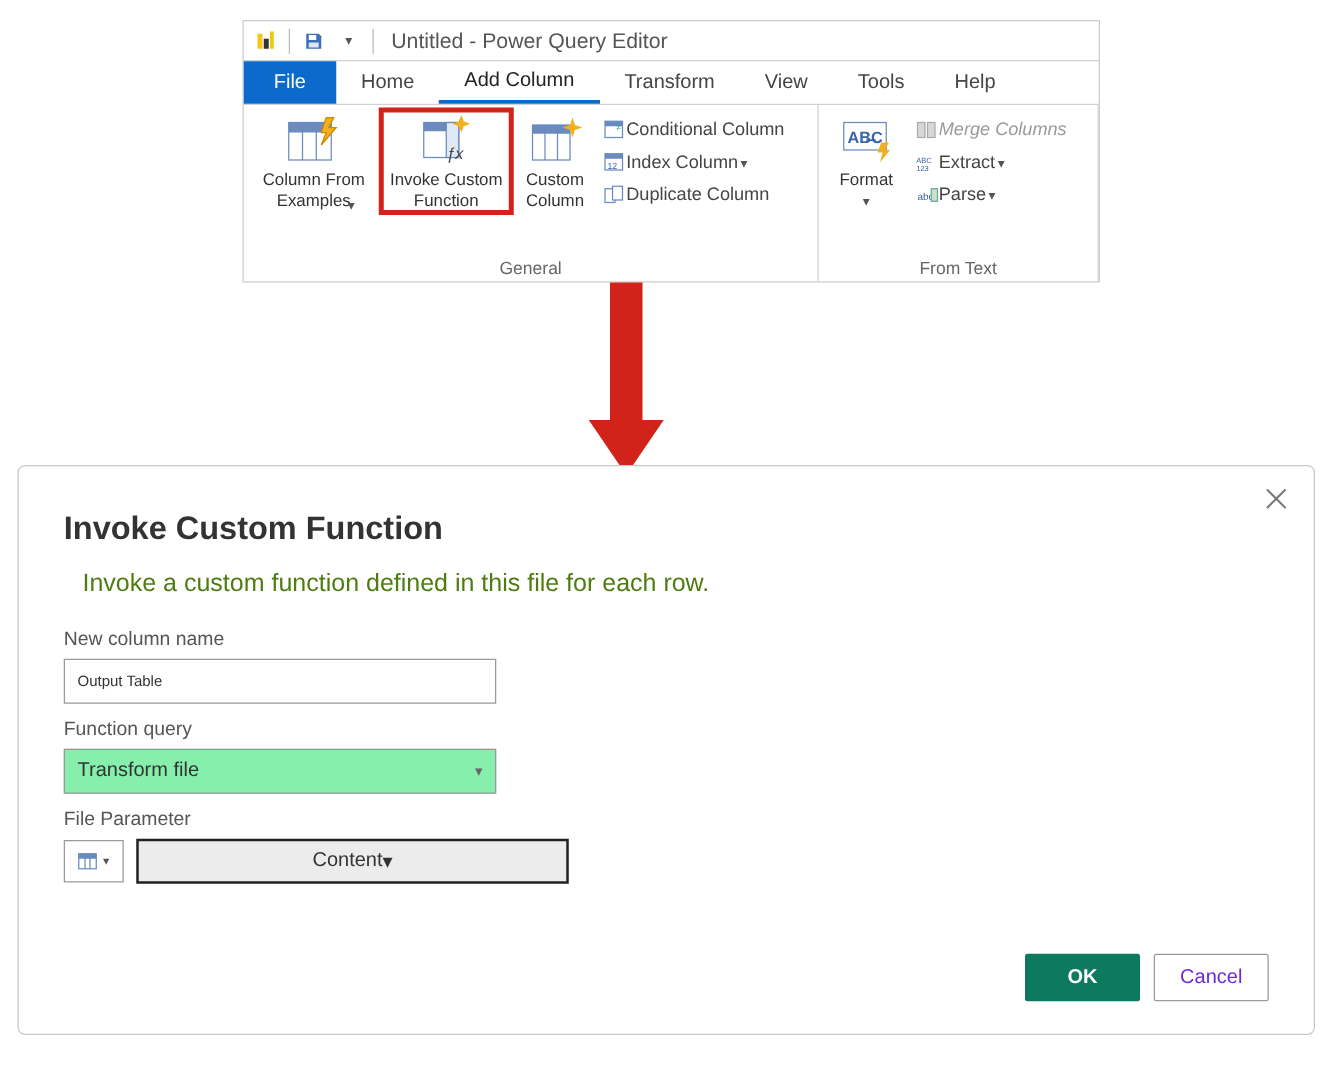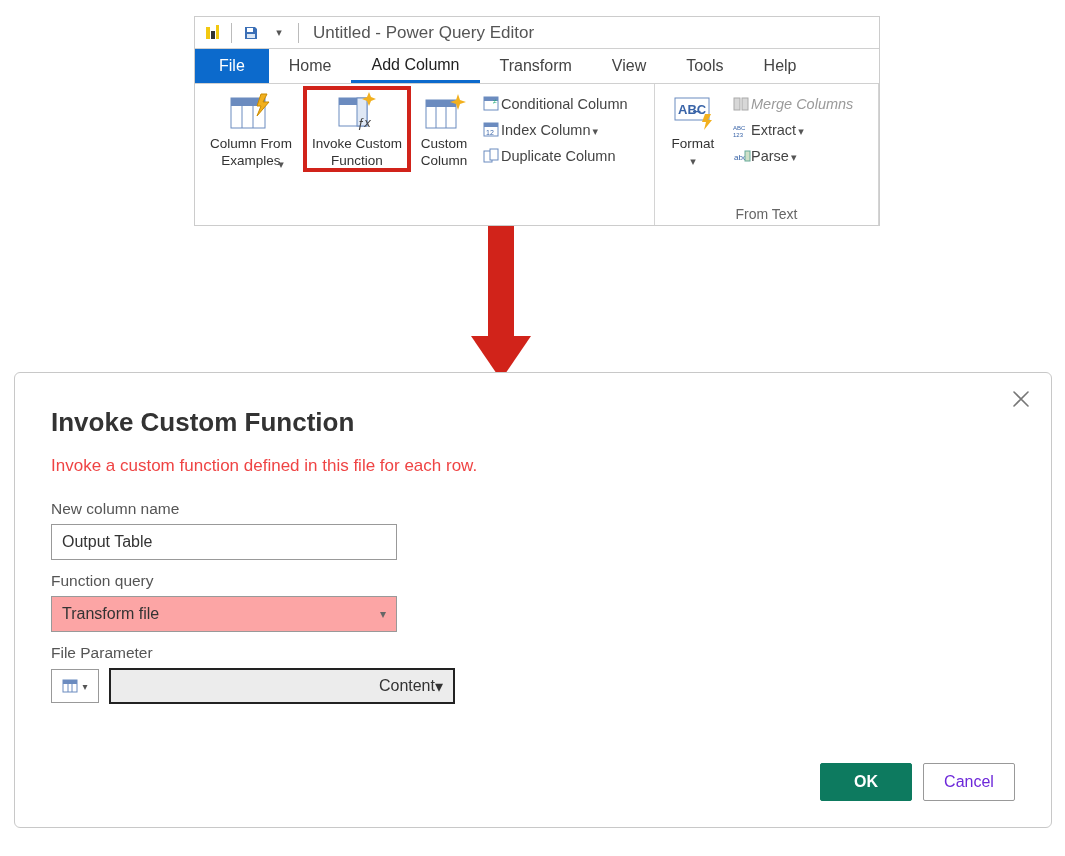--- a/index.html
+++ b/index.html
@@ -82,42 +82,42 @@
     position: absolute; left: 14px; top: 372px; width: 1038px; height: 456px;
     border: 1px solid #c8c8c8; border-radius: 6px; background: #fff;
     padding: 30px 36px 24px 36px;
     box-shadow: 0 0 0 rgba(0,0,0,0);
   }
   .dlg-close {
     position: absolute; right: 18px; top: 14px; width: 24px; height: 24px;
     color: #666; cursor: pointer;
   }
   .dlg-title { font-size: 26px; font-weight: 600; color: #333; margin: 4px 0 18px; }
-  .dlg-desc  { font-size: 17px; color: #ef4444; margin-bottom: 24px; }
+  .dlg-desc  { font-size: 20px; color: #4d7c0f; margin-bottom: 24px; margin-left: 15px; }
   .fld-label { font-size: 15.5px; color: #555; margin: 12px 0 6px; }
 
   .text-input {
     width: 346px; height: 36px; border: 1px solid #999; padding: 0 10px;
-    font-size: 16px; color: #333; background: #fff;
+    font-size: 12px; color: #333; background: #fff;
   }
   .select {
-    width: 346px; height: 36px; border: 1px solid #999; background: #fca5a5;
+    width: 346px; height: 36px; border: 1px solid #999; background: #86efac;
     display: flex; align-items: center; justify-content: space-between;
     padding: 0 10px; font-size: 16px; color: #333; cursor: pointer;
   }
   .select .caret { color: #666; font-size: 12px; }
 
   .param-row { display: flex; align-items: center; gap: 10px; }
   .picker-btn {
     width: 48px; height: 34px; border: 1px solid #999; background: #fff;
     display: flex; align-items: center; justify-content: center; gap: 2px; cursor: pointer;
   }
   .param-select {
     width: 346px; height: 36px; border: 2px solid #222; background: #ececec;
-    display: flex; align-items: center; justify-content: flex-end;
+    display: flex; align-items: center; justify-content: center;
     padding: 0 10px; font-size: 16px; color: #333; cursor: pointer;
   }
 
   .dlg-buttons {
     position: absolute; right: 36px; bottom: 26px; display: flex; gap: 11px;
   }
   .btn {
     min-width: 92px; height: 38px; border-radius: 2px; border: 1px solid #999;
     background: #fff; font-size: 16px; color: #6d28d9; cursor: pointer;
     display: flex; align-items: center; justify-content: center;
@@ -236,20 +236,21 @@
             <span class="ico-small">
               <svg viewBox="0 0 18 16">
                   <rect x="1" y="3" width="8" height="11" fill="#fff" stroke="#6b8bbf"></rect>
                   <rect x="7" y="1" width="8" height="11" fill="#fff" stroke="#6b8bbf"></rect>
                 </svg>
             </span>
             <span>Duplicate Column</span>
           </div>
         </div>
       </div>
+      <div class="group-label">General</div>
     </div>
 
     <div class="ribbon-group" style="flex:1">
       <div class="group-inner">
         <div class="big-btn" style="width:64px">
           <span class="ico-large">
             <svg viewBox="0 0 44 40">
                 <rect x="4" y="6" width="34" height="22" fill="#fff" stroke="#6b8bbf"></rect>
                 <text x="7" y="22" font-size="13" fill="#3964a8" font-weight="bold">AB̶C</text>
                 <polygon points="34,22 40,22 37,28 41,28 33,38 35,30 31,30" fill="#f2b01e"></polygon>

